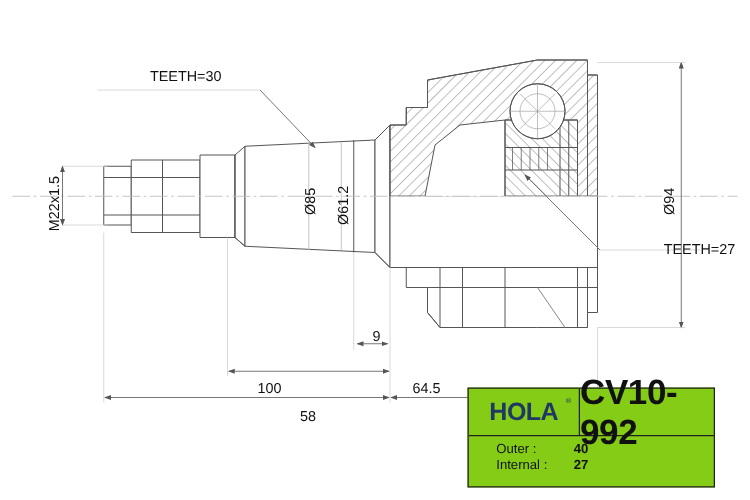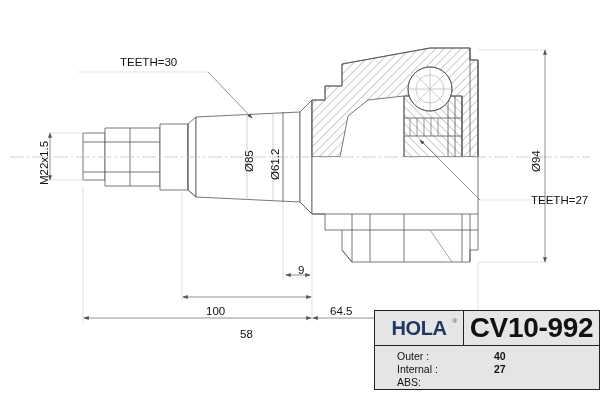--- a/index.html
+++ b/index.html
@@ -2,34 +2,34 @@
 <html><head>
 <meta charset="utf-8">
 <style>
   html,body{margin:0;padding:0;background:#ffffff;}
   body{width:600px;height:400px;overflow:hidden;
        font-family:"Liberation Sans","DejaVu Sans",sans-serif;color:#1a1a1a;}
   #stage{position:relative;width:600px;height:400px;background:#fff;}
   svg{position:absolute;left:0;top:0;}
 
   
-  .infobox{position:absolute;left:374px;top:310px;width:226px;height:80px;
-           border:1.6px solid #222;background:#e5e5e5;box-sizing:border-box;
+  .infobox{position:absolute;left:374px;top:310px;width:198px;height:80px;
+           border:1.6px solid #222;background:#84cc16;box-sizing:border-box;
            display:flex;flex-direction:column;}
   .ib-top{display:flex;height:37px;border-bottom:1.6px solid #222;}
   .ib-logo{width:88px;display:flex;align-items:center;justify-content:center;
            border-right:1.6px solid #222;position:relative;}
   .logo-text{font-family:"Liberation Sans","DejaVu Sans",sans-serif;
              font-weight:bold;font-size:20px;letter-spacing:-0.4px;
              color:#1F3864;line-height:1;}
   .logo-tm{position:absolute;right:6px;top:7px;font-size:6px;color:#1F3864;}
   .ib-part{flex:1;display:flex;align-items:center;justify-content:center;}
   .part-text{font-weight:bold;font-size:28px;letter-spacing:-0.3px;color:#111;}
   .ib-bot{flex:1;position:relative;padding:4px 0 0 22px;}
-  .specrow{display:flex;font-size:10.5px;line-height:13px;color:#111;gap:35px;}
+  .specrow{display:flex;font-size:10.5px;line-height:13px;color:#111;}
   .spec-k{width:52px;}
   .spec-v{font-weight:bold;padding-left:10px;}
 
   
   .lbl{position:absolute;font-size:11.5px;color:#111;white-space:nowrap;}
   .rot90{transform-origin:0 0;transform:rotate(-90deg);}
 </style>
 </head>
 <body>
 
@@ -189,20 +189,16 @@
     </div>
     <div class="ib-bot" id="spec-list">
         <div class="specrow">
           <span class="spec-k">Outer :</span>
           <span class="spec-v">40</span>
         </div>
         <div class="specrow">
           <span class="spec-k">Internal :</span>
           <span class="spec-v">27</span>
         </div>
-        <div class="specrow">
-          <span class="spec-k">ABS:</span>
-          <span class="spec-v"></span>
-        </div>
       </div>
   </div>
 
 </div>
 
 </body></html>

